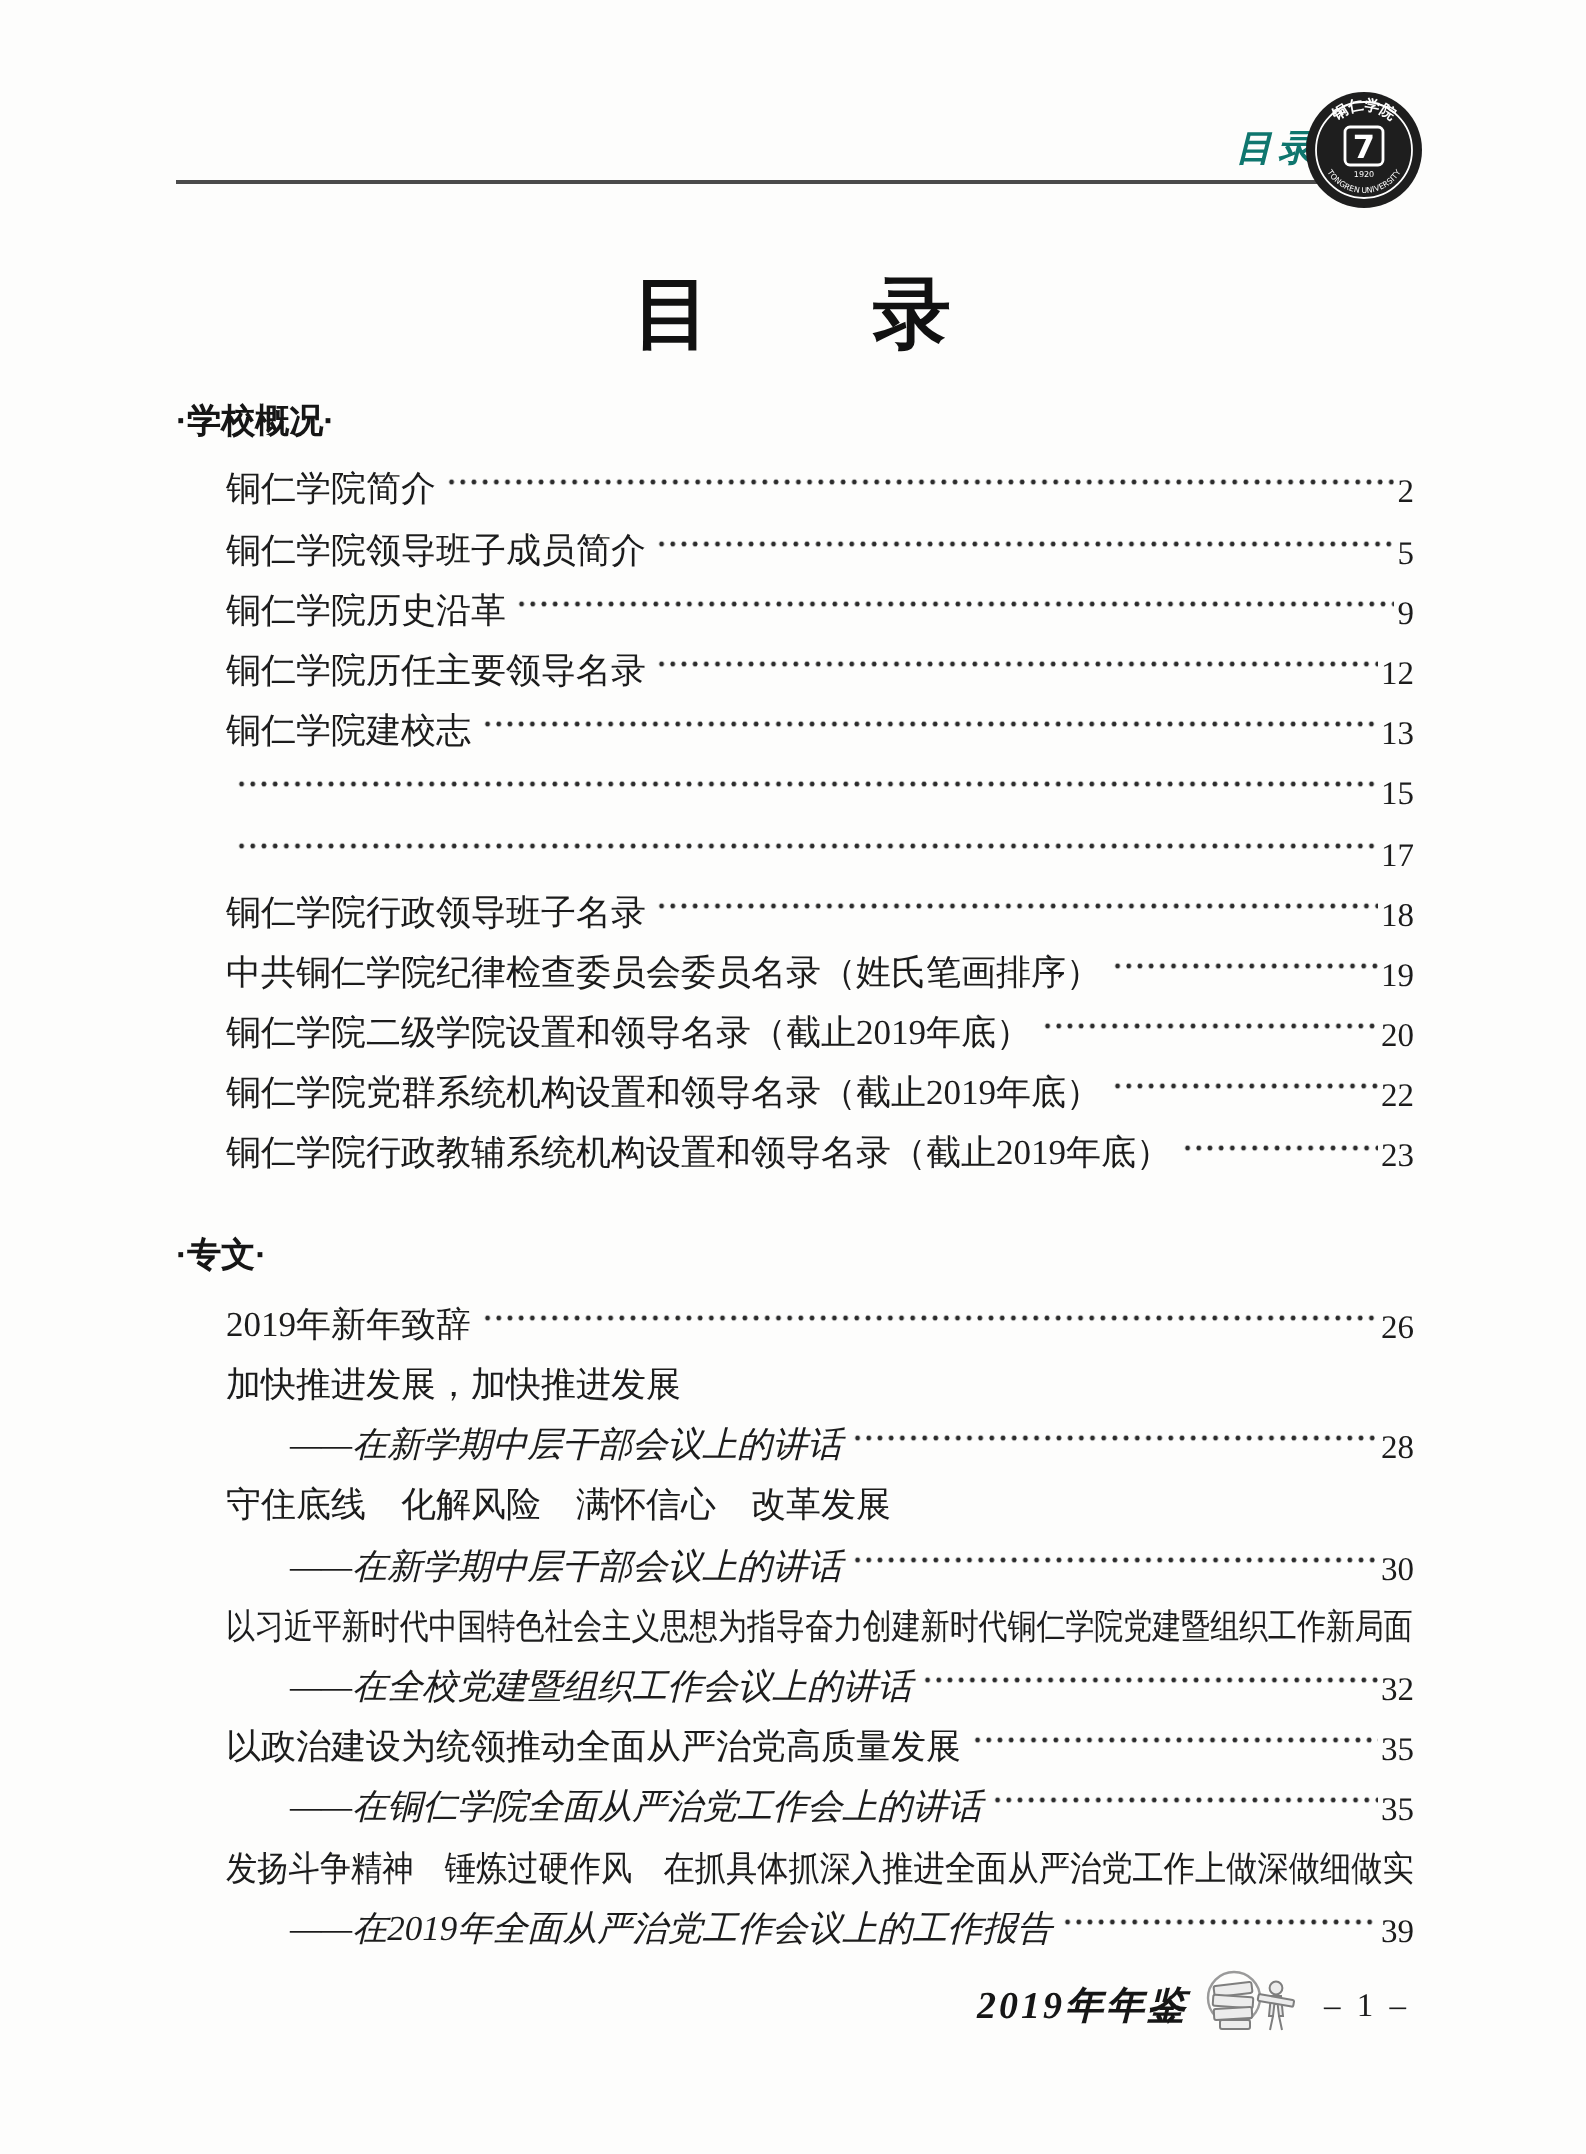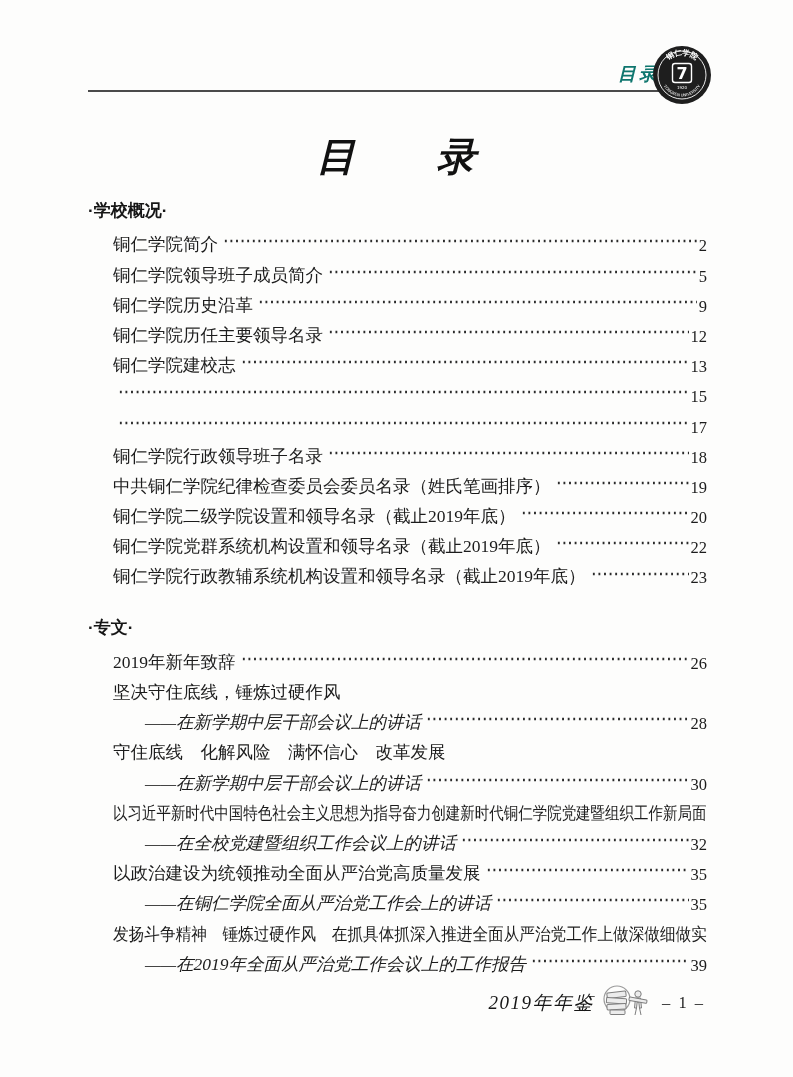--- a/index.html
+++ b/index.html
@@ -11,21 +11,21 @@
   
   .header-rule{position:absolute;left:88px;top:90px;width:592px;height:2px;background:#4b4b4b;}
   .corner-label{
     position:absolute;left:618px;top:62px;font-size:18px;
     font-style:italic;font-weight:bold;letter-spacing:3px;color:#0f766e;
   }
   .seal{position:absolute;left:652px;top:45px;width:60px;height:60px;}
   
   .doc-title{
     position:absolute;left:0;right:0;top:130px;text-align:center;
-    font-size:39px;font-weight:bold;letter-spacing:1px;color:#111;font-style:italic;
+    font-size:39px;font-weight:bold;letter-spacing:1px;color:#111;
   }
   
   #toc{position:absolute;left:88px;top:196px;width:619px;}
   .toc-section-label{
     height:30.2px;line-height:30.2px;font-size:17px;font-weight:bold;
     font-family:"Liberation Sans","DejaVu Sans",sans-serif;color:#161616;
   }
   .toc-section-label.gap-top{margin-top:25px;}
   .toc-row{
     display:flex;align-items:flex-end;height:30.2px;font-size:17.5px;
@@ -36,21 +36,21 @@
   .toc-row.kai .entry-text{font-style:italic;}
   .entry-text{flex:0 0 auto;}
   .leader{
     flex:1 1 0;min-width:12px;align-self:stretch;margin-left:5px;margin-right:2px;
     background-image:radial-gradient(circle,#2b2b2b 1.05px,transparent 1.35px);
     background-size:5.6px 5.6px;background-repeat:repeat-x;background-position:0 center;
   }
   .entry-page{flex:0 0 auto;font-size:16.5px;text-align:right;}
   
   .footer{position:absolute;top:984px;right:88px;display:flex;align-items:center;}
-  .yearbook-label{font-style:italic;font-weight:normal;font-size:19px;letter-spacing:1.5px;color:#161616;}
+  .yearbook-label{font-style:italic;font-weight:bold;font-size:19px;letter-spacing:1.5px;color:#161616;}
   .footer-art{margin:0 12px 0 8px;}
   .page-indicator{font-size:16.5px;letter-spacing:2px;}
 </style>
 </head>
 <body>
 
 <div class="page">
 
   <div class="header-rule"></div>
   <div class="corner-label">目录</div>
@@ -135,21 +135,21 @@
         <span class="leader"></span>
         <span class="entry-page">23</span>
       </div>
       <div class="toc-section-label gap-top">·专文·</div>
       <div class="toc-row indent1">
         <span class="entry-text">2019年新年致辞</span>
         <span class="leader"></span>
         <span class="entry-page">26</span>
       </div>
       <div class="toc-row indent1">
-        <span class="entry-text">坚决守住底线，锤炼过硬作风</span>
+        <span class="entry-text">加快推进发展，加快推进发展</span>
       </div>
       <div class="toc-row indent2 kai">
         <span class="entry-text">——在新学期中层干部会议上的讲话</span>
         <span class="leader"></span>
         <span class="entry-page">28</span>
       </div>
       <div class="toc-row indent1">
         <span class="entry-text">守住底线　化解风险　满怀信心　改革发展</span>
       </div>
       <div class="toc-row indent2 kai">

